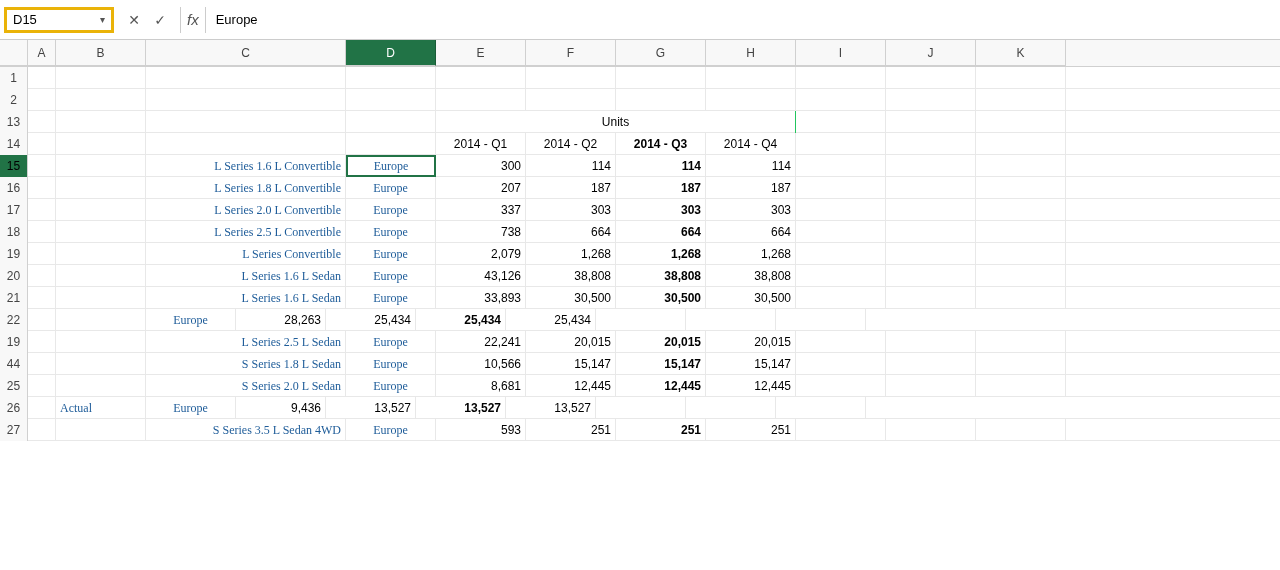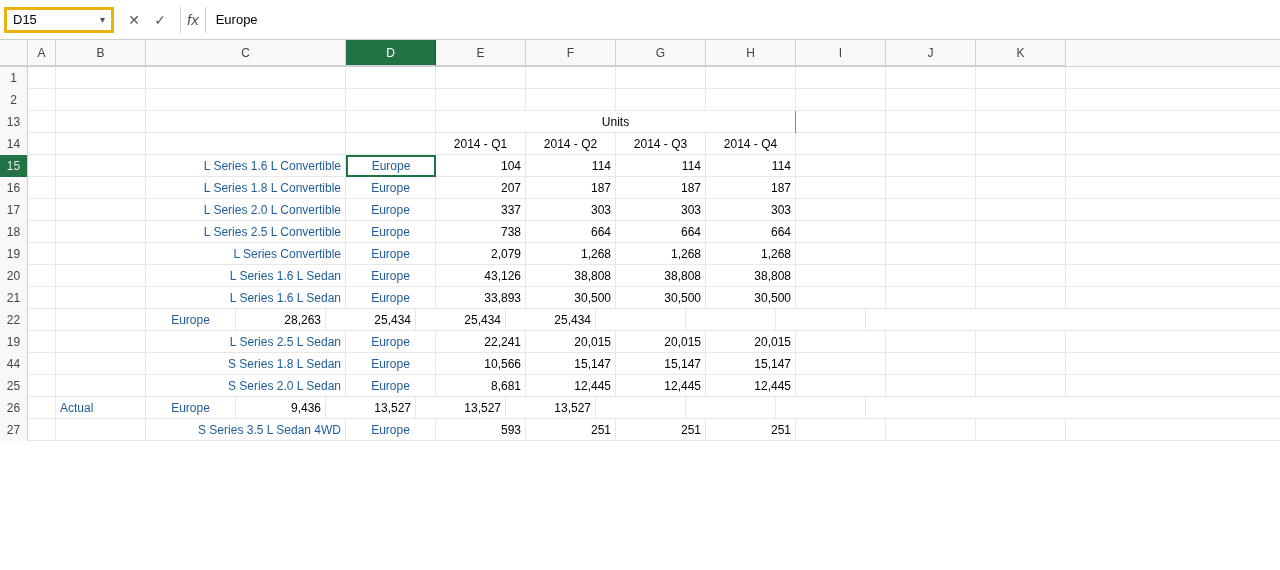--- a/index.html
+++ b/index.html
@@ -180,38 +180,38 @@
       white-space: nowrap;
       flex-shrink: 0;
       cursor: cell;
     }
     .cell.col-a { width: 28px; }
     .cell.col-b { width: 90px; }
     .cell.col-c { width: 200px; }
     .cell.col-d { width: 90px; }
     .cell.col-e { width: 90px; }
     .cell.col-f { width: 90px; }
-    .cell.col-g { width: 90px; }
+    .cell.col-g { width: 90px; font-weight: bold; }
     .cell.col-h { width: 90px; }
     .cell.col-i { width: 90px; }
     .cell.col-j { width: 90px; }
     .cell.col-k { width: 90px; }
 
     .cell.right { justify-content: flex-end; }
     .cell.center { justify-content: center; }
-    .cell.blue-text { color: #1e5c99; }
+    .cell.blue-text { color: #1e5c99; font-family: Liberation Serif, serif; }
 
     
     .grid-row.active-row-highlight {
       background: #fff;
     }
 
     .grid-row.active-row-highlight .row-num {
       background: #217346;
-      color: #e5e5e5;
+      color: #000000;
     }
 
     
     .cell.col-d-active {
       border: 2px solid #217346;
       background: #fff;
     }
   </style>
 </head>
 <body>
@@ -304,21 +304,21 @@
       <div class="cell col-j"></div>
       <div class="cell col-k"></div>
     </div>
 
     <div class="grid-row active-row-highlight">
       <div class="row-num active-row">15</div>
       <div class="cell col-a"></div>
       <div class="cell col-b"></div>
       <div class="cell col-c right blue-text">L Series 1.6 L Convertible</div>
       <div class="cell col-d col-d-active center blue-text" style="position: relative;">Europe</div>
-      <div class="cell col-e right">104</div>
+      <div class="cell col-e right">300</div>
       <div class="cell col-f right">114</div>
       <div class="cell col-g right">114</div>
       <div class="cell col-h right">114</div>
       <div class="cell col-i"></div>
       <div class="cell col-j"></div>
       <div class="cell col-k"></div>
     </div>
 
     <div class="grid-row">
       <div class="row-num">16</div>

